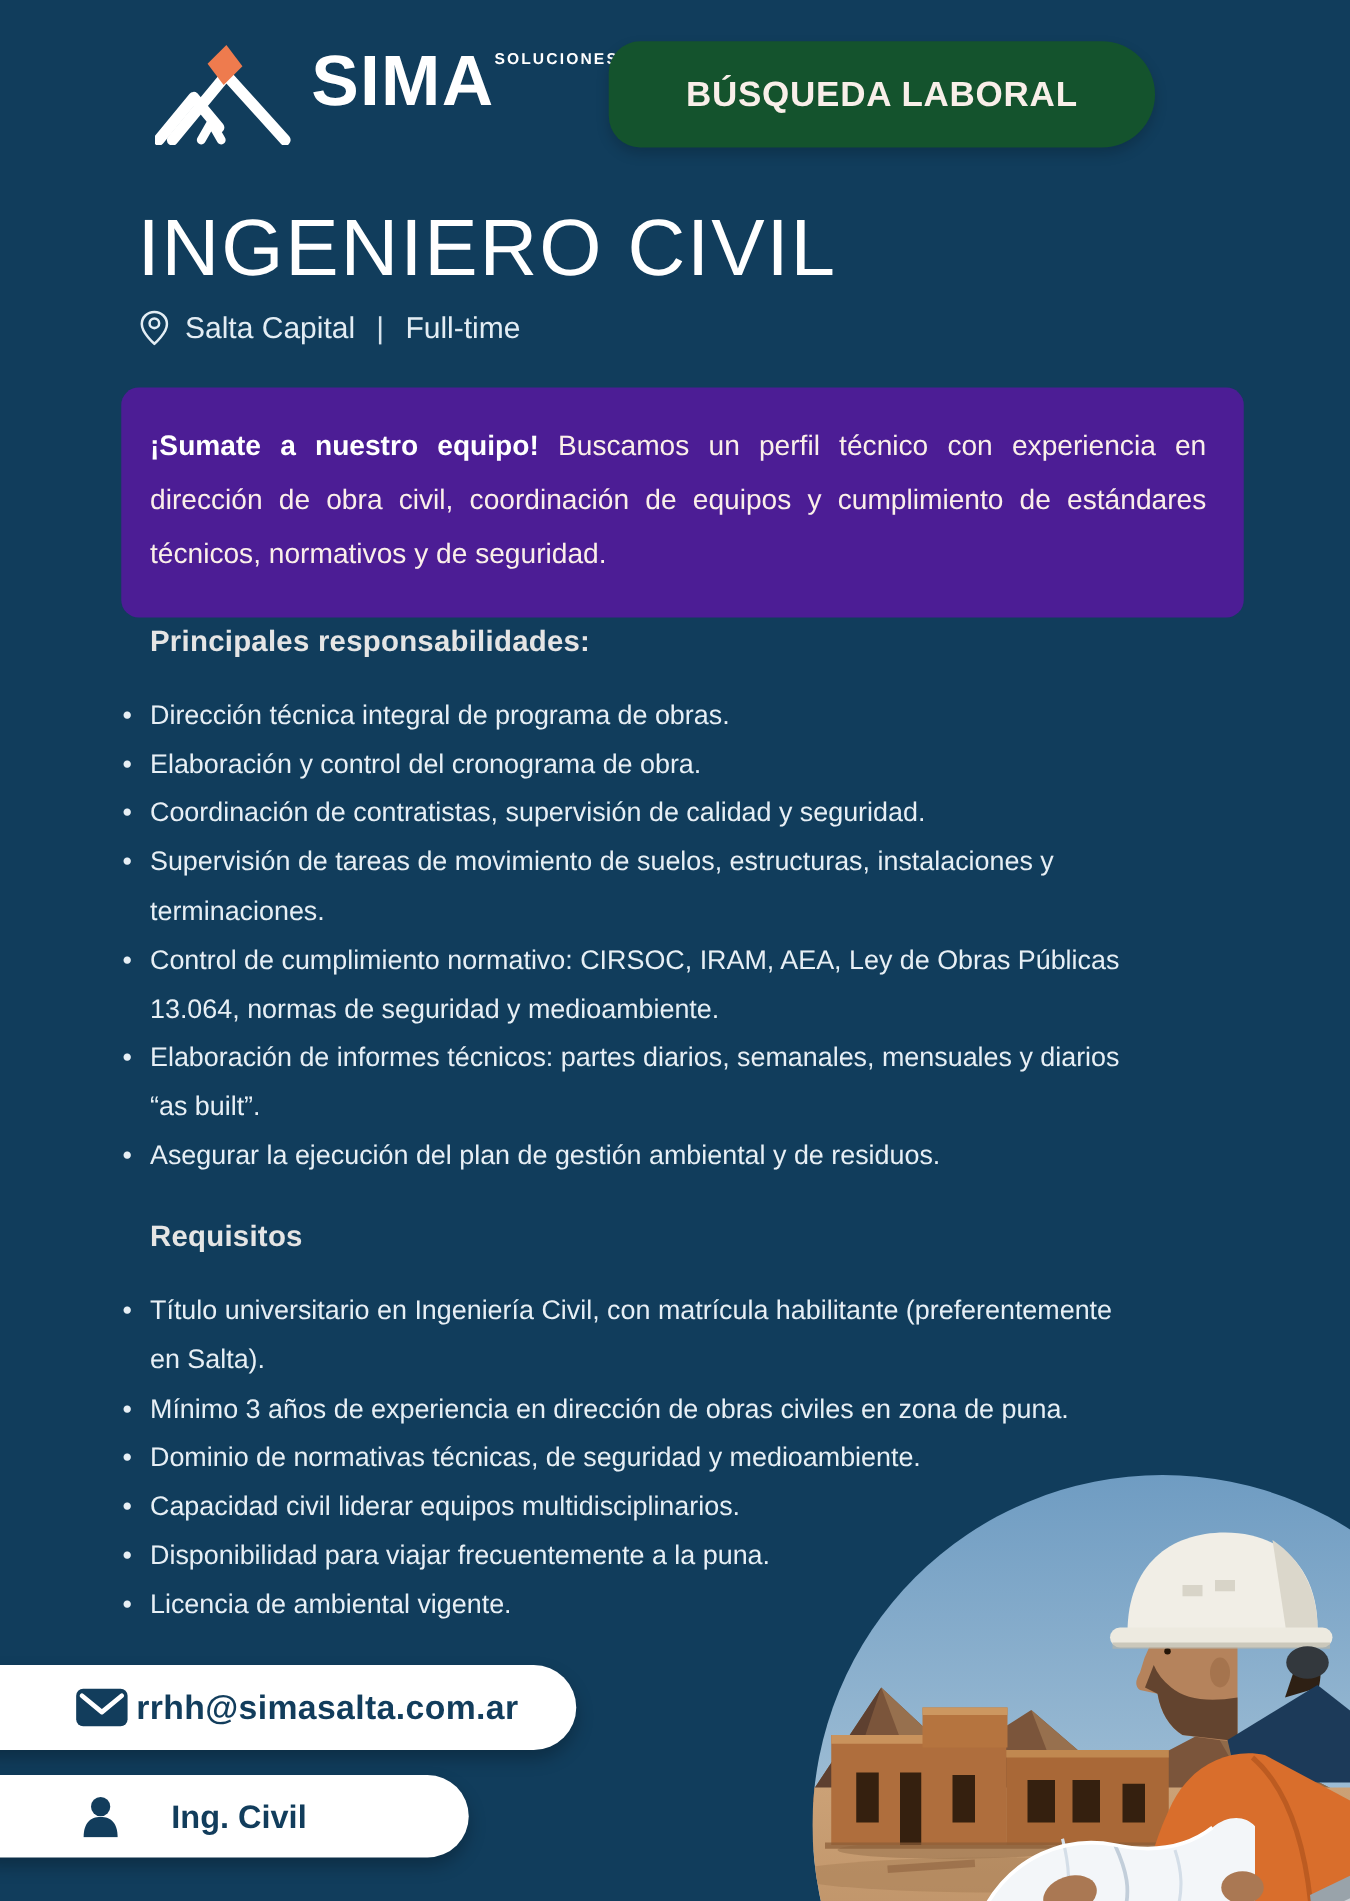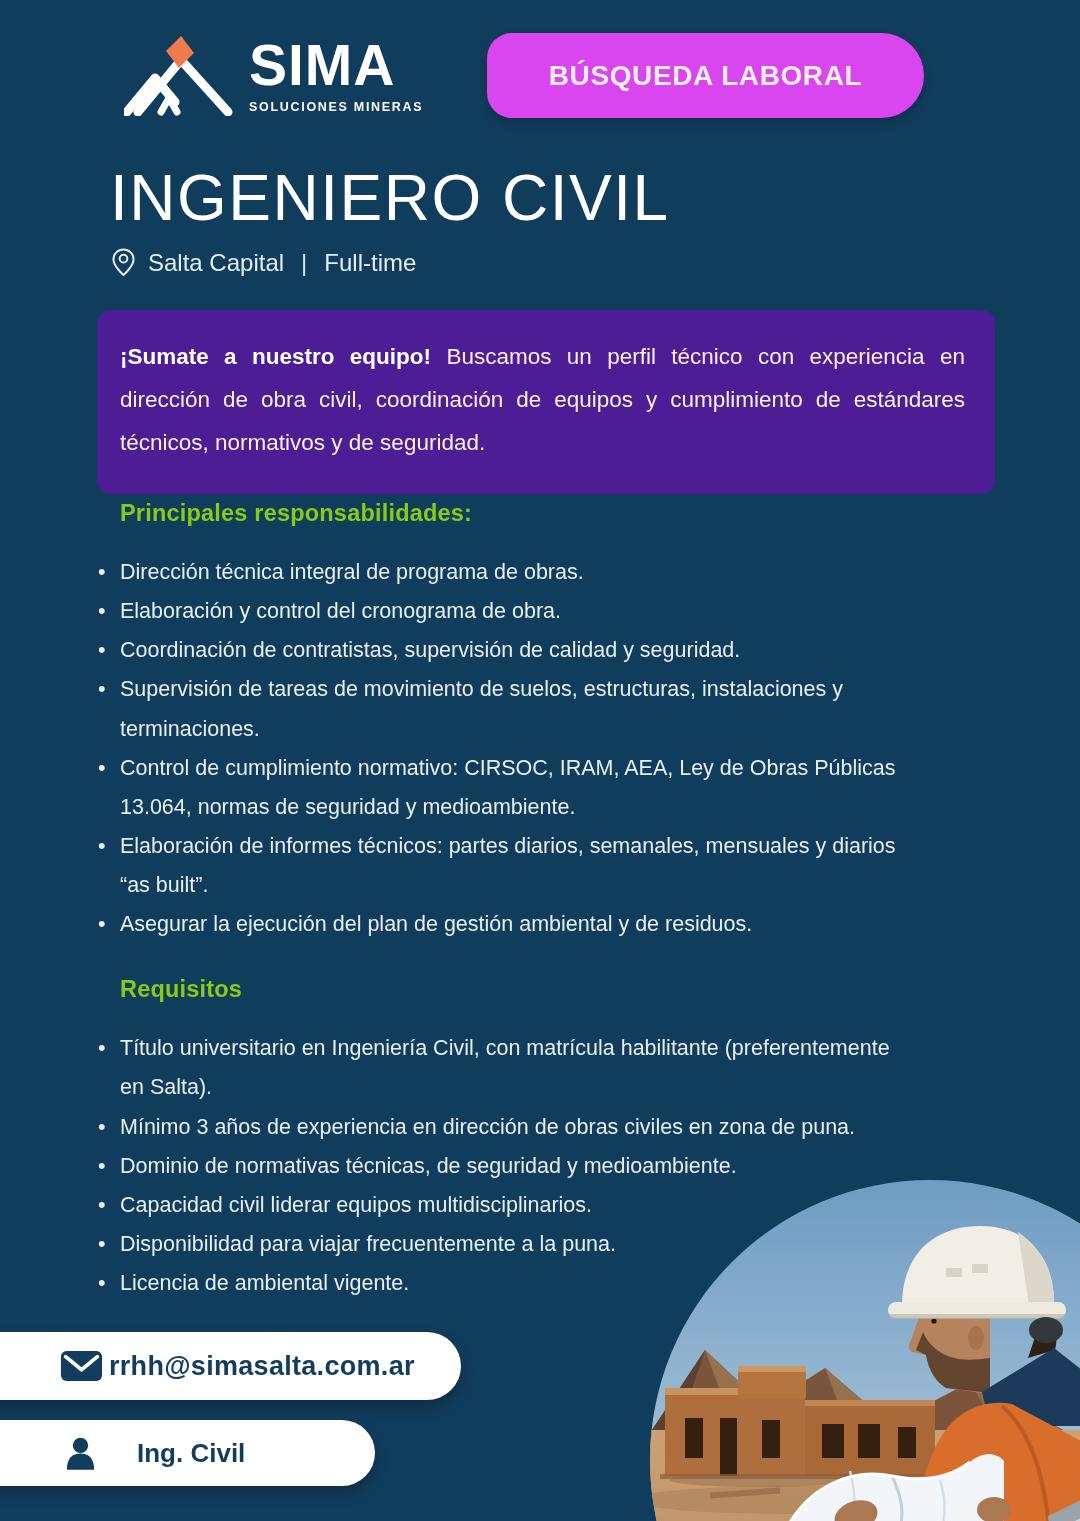--- a/index.html
+++ b/index.html
@@ -4,45 +4,45 @@
 <style>
   html,body { margin:0; padding:0; background:#0d3350; }
   .page {
     position:relative; width:1080px; height:1521px;
     background:#113D5C; overflow:hidden;
     font-family:"Liberation Sans", sans-serif;
   }
   
   .logo { position:absolute; left:124px; top:36px; display:flex; align-items:flex-start; gap:13px; }
   .logo-icon { width:112px; height:80px; display:block; }
-  .logo-text { display:flex; flex-direction:column; }
+  .logo-text { display:flex; }
   .logo-name { color:#FFFFFF; font-size:57px; font-weight:700; line-height:1.05; letter-spacing:1px; }
   .logo-tagline { color:#FFFFFF; font-size:12.5px; font-weight:700; letter-spacing:1.7px; margin-top:4px; }
   .badge {
     position:absolute; left:487px; top:33px; width:437px; height:85px;
-    background:#d946ef; border-radius:26px 44px 44px 26px;
+    background:#14532d; border-radius:26px 44px 44px 26px;
     display:flex; align-items:center; justify-content:center;
     color:#F9EFE9; font-size:28px; font-weight:600; letter-spacing:.6px;
     box-shadow:0 5px 10px rgba(0,0,0,.18);
   }
   
   .job-title { position:absolute; left:110px; top:163px; color:#FFFFFF; font-size:64px; font-weight:400; letter-spacing:1.5px; line-height:1.1; }
   .job-meta { position:absolute; left:112px; top:248px; display:flex; align-items:center; gap:13px; color:#E3EDF4; font-size:24px; }
   .job-meta .sep { margin:0 4px; opacity:.95; }
   
   .intro-box {
     position:absolute; left:97px; top:310px; width:898px; box-sizing:border-box;
     background:#4c1d95; border-radius:14px;
     padding:25px 30px 29px 23px;
     color:#FBEFE9; font-size:22.5px; line-height:1.92; text-align:justify;
   }
   .intro-lead { font-weight:700; color:#FFFFFF; }
   
   .content { position:absolute; left:97px; top:500px; width:815px; }
-  .section-heading { color:#84cc16; font-size:23.5px; font-weight:700; margin:0 0 26px 23px; letter-spacing:.2px; }
+  .section-heading { color:#e5e5e5; font-size:23.5px; font-weight:700; margin:0 0 26px 23px; letter-spacing:.2px; }
   .bullet-list { list-style:none; margin:0 0 32px 0; padding:0; color:#E7EFF5; font-size:21.5px; line-height:1.82; }
   .bullet-list li { position:relative; padding-left:23px; }
   .bullet-list li::before { content:"\2022"; position:absolute; left:1px; }
   
   .photo-circle { position:absolute; left:650px; top:1180px; width:560px; height:560px; border-radius:50%; overflow:hidden; }
   .photo-circle svg { display:block; width:560px; height:560px; }
   
   .pill {
     position:absolute; left:-36px; background:#FFFFFF; border-radius:36px;
     display:flex; align-items:center; box-shadow:0 7px 14px rgba(0,0,0,.25);

